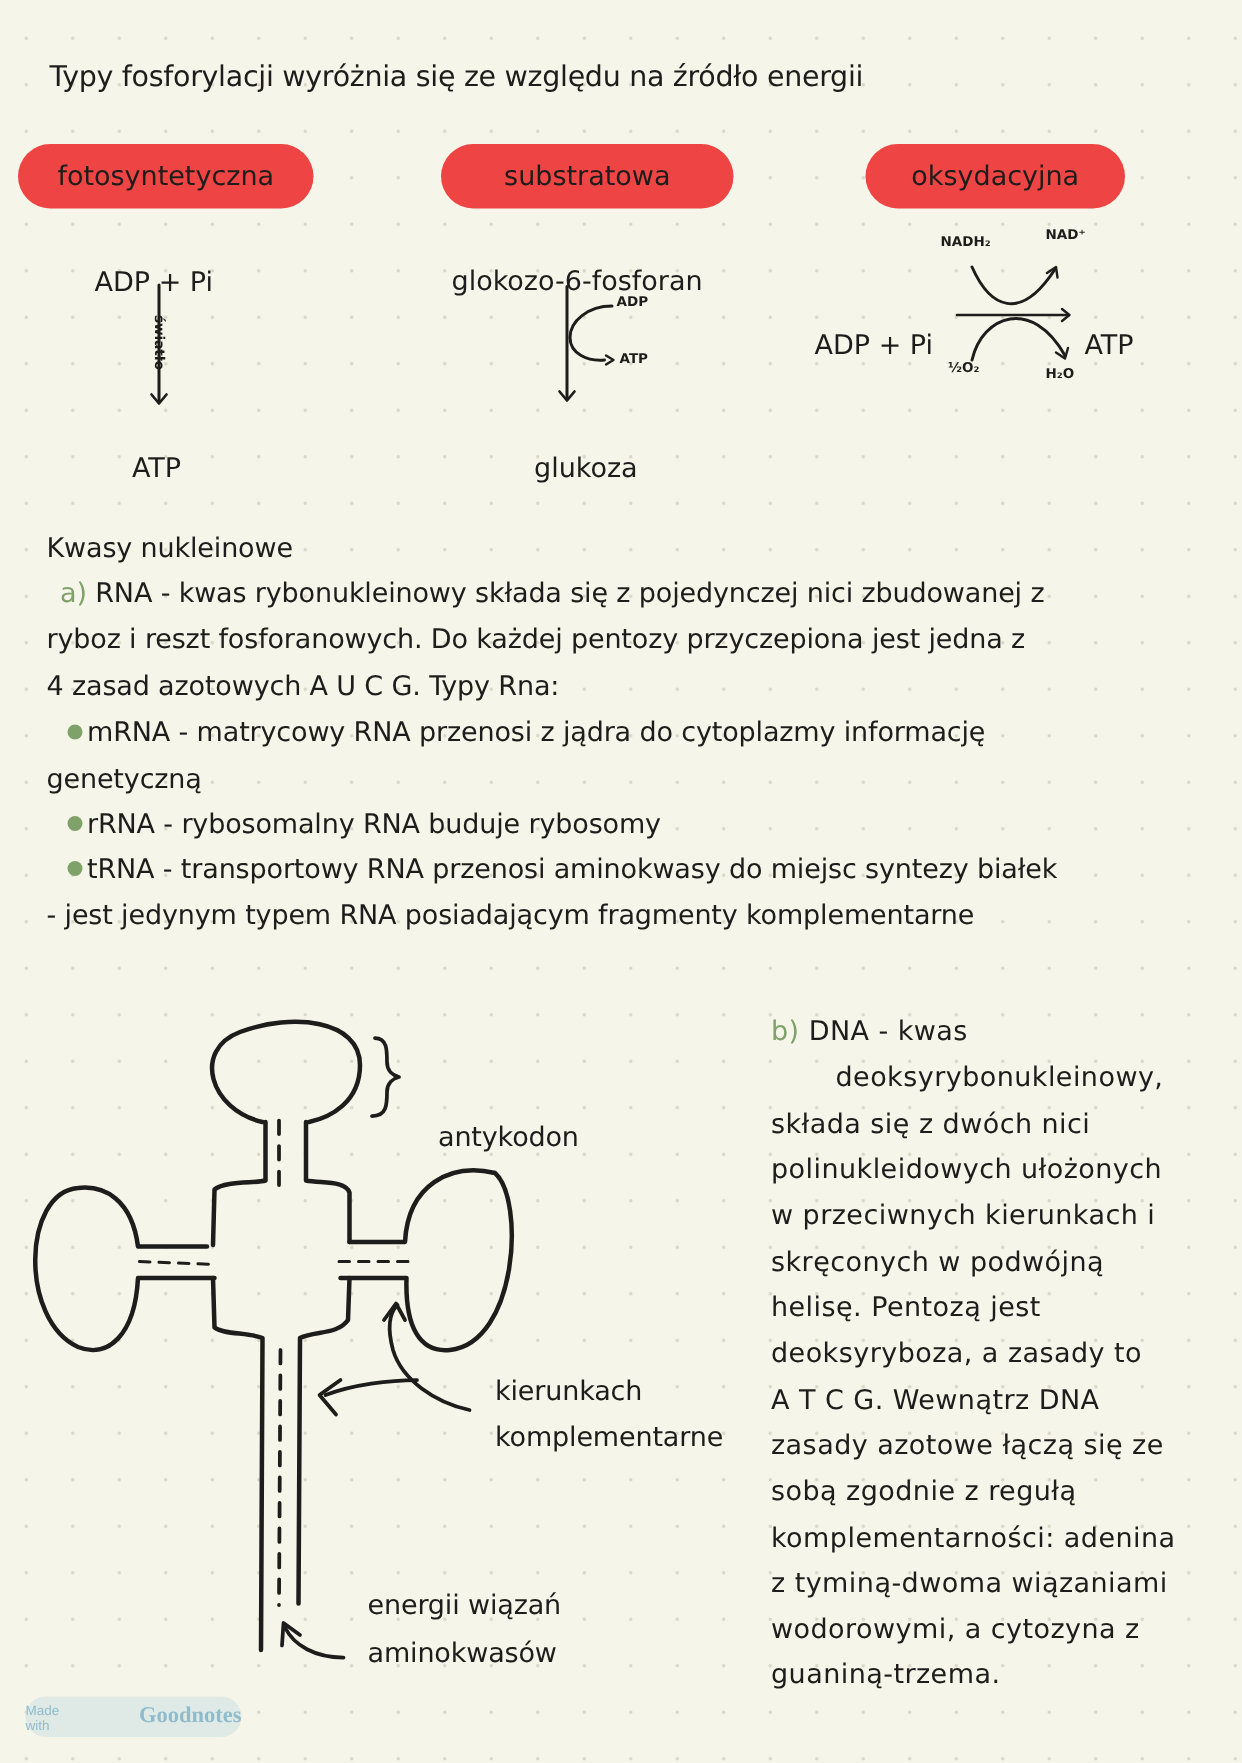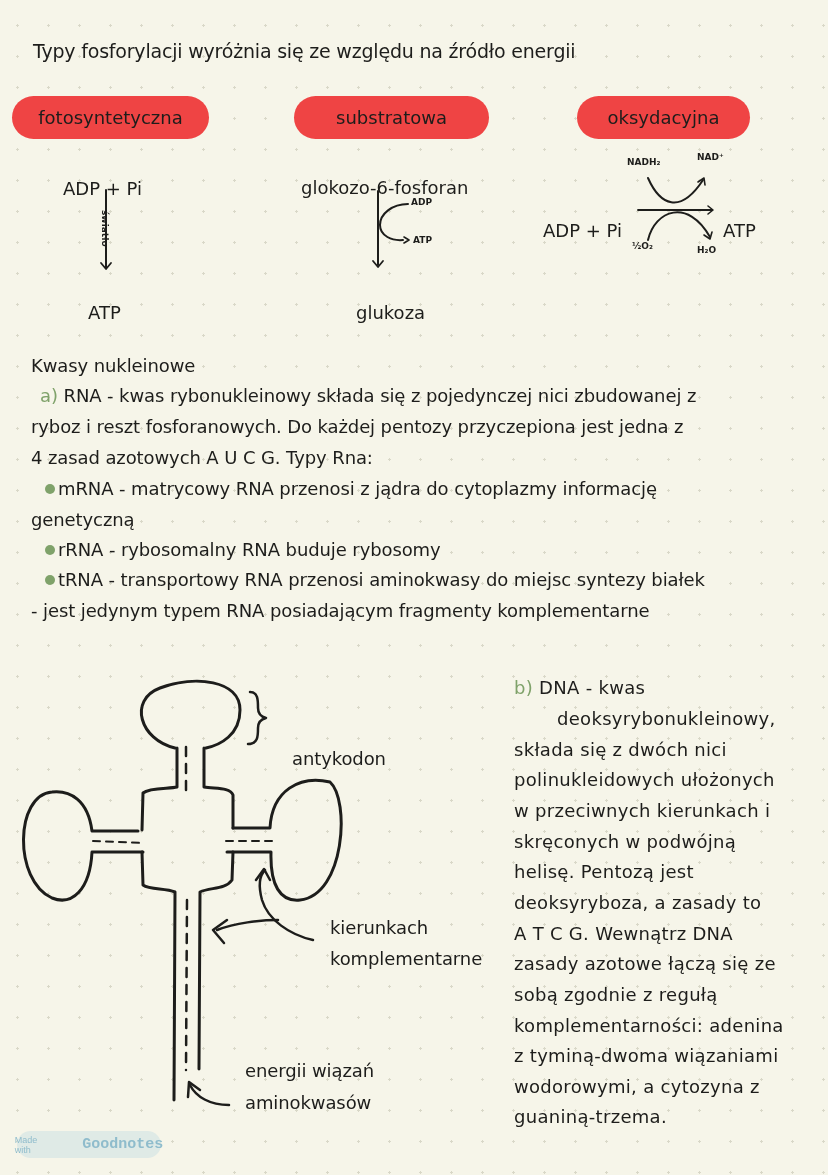--- a/index.html
+++ b/index.html
@@ -27,21 +27,21 @@
       display: inline-block; width: 10px; height: 10px; border-radius: 50%;
       background: #7fa26a; margin-right: 3px; vertical-align: 1px;
     }
     .dna { left: 514px; font-size: 18px; letter-spacing: 0.3px; }
     .badge {
       position: absolute; left: 17px; top: 1131px; width: 144px; height: 27px;
       background: #dfeae6; border-radius: 14px; display: flex; align-items: center;
       justify-content: center; gap: 18px; color: #8fbccc;
     }
     .badge .mw { font-size: 9px; font-family: "Liberation Sans", sans-serif; }
-    .badge .gn { font-size: 15px; font-weight: bold; font-family: Liberation Mono, monospace; margin-left: 27px; }
+    .badge .gn { font-size: 15px; font-weight: bold; font-family: Liberation Serif, serif; margin-left: 27px; }
     svg { position: absolute; left: 0; top: 0; overflow: visible; }
     svg path, svg line, svg ellipse { fill: none; stroke: #1d1d1b; stroke-linecap: round; stroke-linejoin: round; }
   </style>
 </head>
 <body>
 
 <div class="abs title">Typy fosforylacji wyróżnia się ze względu na źródło energii</div>
 
 <div class="pill" style="left:12px; top:96px; width:197px;">
   <span>fotosyntetyczna</span>

